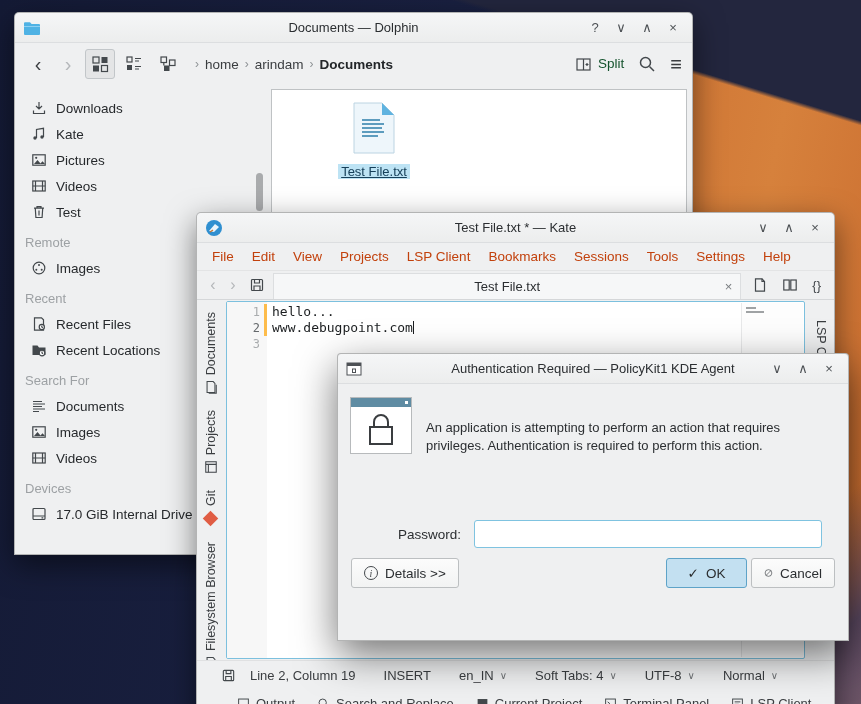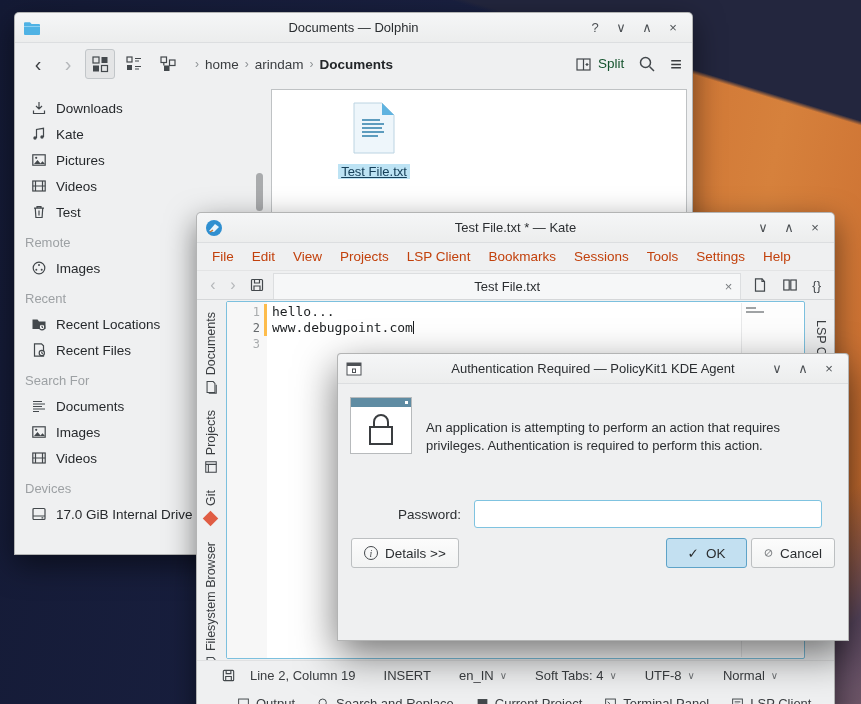--- a/index.html
+++ b/index.html
@@ -77,21 +77,21 @@
   .bt { display:flex; align-items:center; gap:6px; white-space:nowrap; }
   
   #dialog { left:337px; top:353px; width:512px; height:288px; border-radius:4px 4px 0 0; box-shadow:0 14px 40px rgba(0,0,0,.55); }
   #dialog .titlebar { height:30px; }
   .dlg-content { display:flex; padding:13px 16px 0 12px; gap:14px; }
   .authicon { width:62px; height:57px; background:#fff; border:1px solid #b7babc; position:relative; flex:none; }
   .authicon .bar { height:9px; background:#5f8ca3; position:relative; }
   .authicon .dot { position:absolute; right:3px; top:3px; width:3px; height:3px; background:#fff; }
   .dlg-heading { font-size:15px; font-weight:bold; color:#1f2326; margin-top:10px; white-space:nowrap; }
   .dlg-body { font-size:13px; color:#2b2e31; margin-top:22px; width:400px; line-height:1.35; }
-  .pw-row { display:flex; align-items:center; margin-top:46px; }
+  .pw-row { display:flex; align-items:center; margin-top:66px; }
   .pw-label { width:136px; text-align:right; padding-right:13px; font-size:13.5px; color:#2b2e31; }
   .pw-input { width:348px; height:28px; border:1px solid #7fc3e0; border-radius:3px; background:#fff; font-size:13px; padding:0 6px; outline:none; }
   .btn-row { display:flex; align-items:center; margin-top:10px; padding:0 13px; }
   .btn { height:30px; display:flex; align-items:center; justify-content:center; gap:7px;
     border:1px solid #bcbfc1; border-radius:3px; background:linear-gradient(#fcfcfc,#f2f3f3); font-size:13.5px; color:#2b2e31; padding:0 12px; }
   .btn.ok { background:#c3e0f1; border-color:#5ea3c8; width:81px; }
   .btn.cancel { width:84px; margin-left:4px; }
   .infocirc { width:14px; height:14px; border:1px solid #43484c; border-radius:50%; font-size:10px; display:flex; align-items:center; justify-content:center; color:#43484c; font-family:"Liberation Serif",serif; font-style:italic; }
   .spacer { flex:1; }
 </style>
@@ -206,33 +206,33 @@
               <circle cx="8" cy="8" r="5.8"></circle>
               <circle class="f" cx="8" cy="5" r="1"></circle>
               <circle class="f" cx="5.3" cy="9.8" r="1"></circle>
               <circle class="f" cx="10.7" cy="9.8" r="1"></circle>
             </svg>
           <span>Images</span>
         </div>
         <div class="p-head">Recent</div>
         <div class="p-item">
           <svg class="i" width="16" height="16" viewBox="0 0 16 16">
+              <path d="M3.5 1.8h7l2 2v10.4h-9z"></path>
+              <circle cx="10.8" cy="11" r="2.6" fill="#fff"></circle>
+              <path d="M10.8 9.6V11l1 .8"></path>
+            </svg>
+          <span>Recent Files</span>
+        </div>
+        <div class="p-item">
+          <svg class="i" width="16" height="16" viewBox="0 0 16 16">
               <path class="f" d="M1.5 3.5h5l1.5 2h6.5v7.5h-13z"></path>
               <circle cx="11" cy="11" r="2.8" fill="#fff" stroke="#43484c"></circle>
               <path d="M11 9.5V11l1 .8" stroke="#43484c"></path>
             </svg>
           <span>Recent Locations</span>
-        </div>
-        <div class="p-item">
-          <svg class="i" width="16" height="16" viewBox="0 0 16 16">
-              <path d="M3.5 1.8h7l2 2v10.4h-9z"></path>
-              <circle cx="10.8" cy="11" r="2.6" fill="#fff"></circle>
-              <path d="M10.8 9.6V11l1 .8"></path>
-            </svg>
-          <span>Recent Files</span>
         </div>
         <div class="p-head">Search For</div>
         <div class="p-item">
           <svg class="i" width="16" height="16" viewBox="0 0 16 16">
               <path d="M2 3.5h9M2 6h12M2 8.5h9M2 11h12M2 13.5h6"></path>
             </svg>
           <span>Documents</span>
         </div>
         <div class="p-item">
           <svg class="i" width="16" height="16" viewBox="0 0 16 16">

